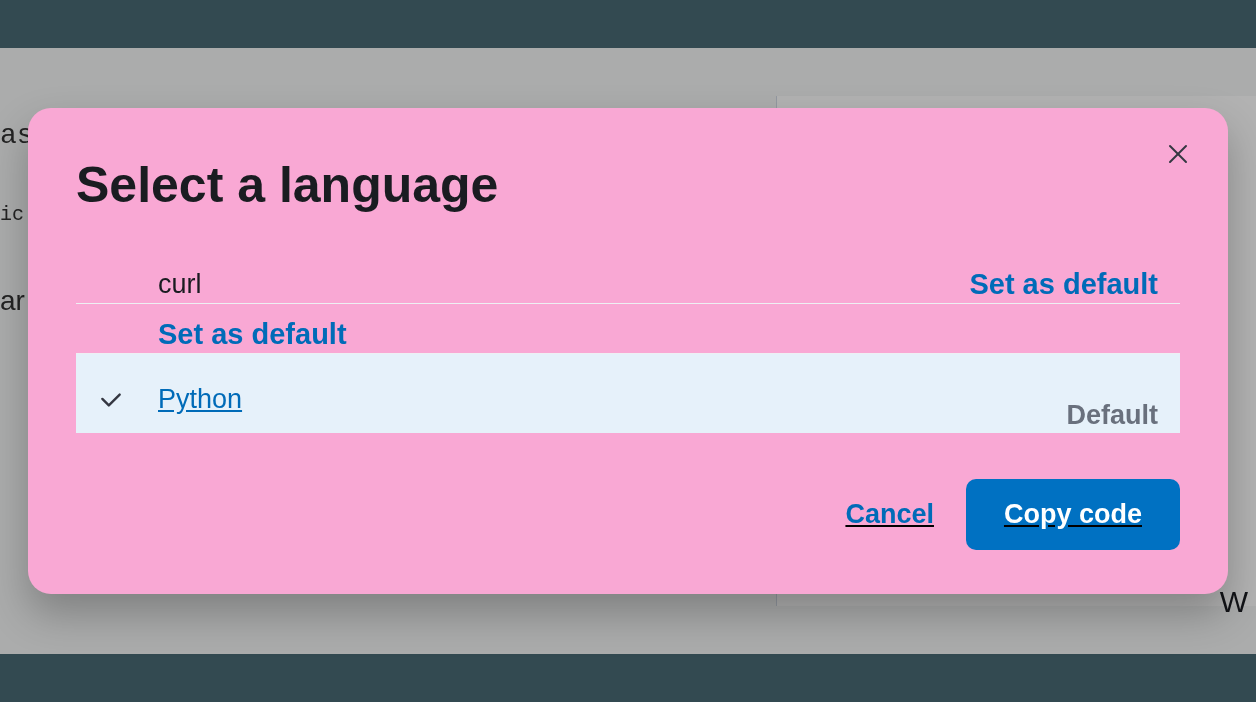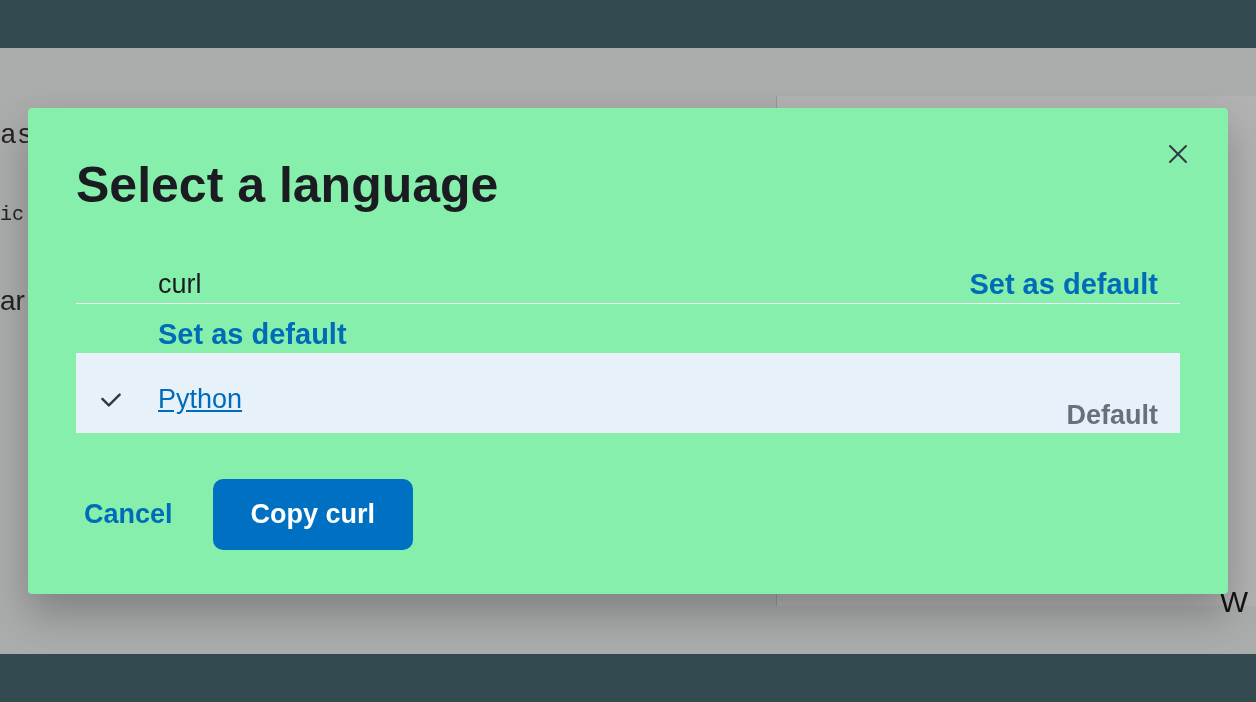--- a/index.html
+++ b/index.html
@@ -66,22 +66,22 @@
     }
     .overlay {
       position: absolute;
       inset: 0;
       background: rgba(0,0,0,0.30);
       display: flex;
       align-items: center;
       justify-content: center;
     }
     .modal {
-      background: #86efac;
-      border-radius: 4px;
+      background: #f9a8d4;
+      border-radius: 23px;
       width: 1200px;
       box-shadow: 0 20px 40px rgba(0,0,0,0.25);
       position: relative;
       padding: 48px 48px 44px 48px;
     }
     .close-btn {
       position: absolute;
       top: 28px;
       right: 32px;
       width: 36px;
@@ -140,24 +140,25 @@
       font-size: 29px;
       font-family: inherit;
     }
     .default-label {
       color: #69707d;
       font-weight: 700;
       margin-top: 32px;
     }
     .modal-footer {
       display: flex;
-      justify-content: flex-start;
-      align-items: center;
-      gap: 32px;
+      justify-content: flex-end;
+      align-items: center;
+      gap: 24px;
       margin-top: 46px;
+      text-decoration: underline;
     }
     .cancel-btn {
       background: none;
       border: none;
       color: #006bb8;
       font-size: 27px;
       font-weight: 600;
       cursor: pointer;
       font-family: inherit;
       padding: 18px 8px;
@@ -209,16 +210,16 @@
           <svg width="26" height="26" viewBox="0 0 24 24" fill="none" stroke="currentColor" stroke-width="2.2" stroke-linecap="round" stroke-linejoin="round">
             <polyline points="4 11 10 17 20 7"></polyline>
           </svg>
         </span>
         <span class="lang-name link">Python</span>
         <span class="default-label">Default</span>
       </li>
     </ul>
     <div class="modal-footer">
       <button class="cancel-btn">Cancel</button>
-      <button class="primary-btn">Copy curl</button>
+      <button class="primary-btn">Copy code</button>
     </div>
   </div>
 </div>
 
 </body></html>

